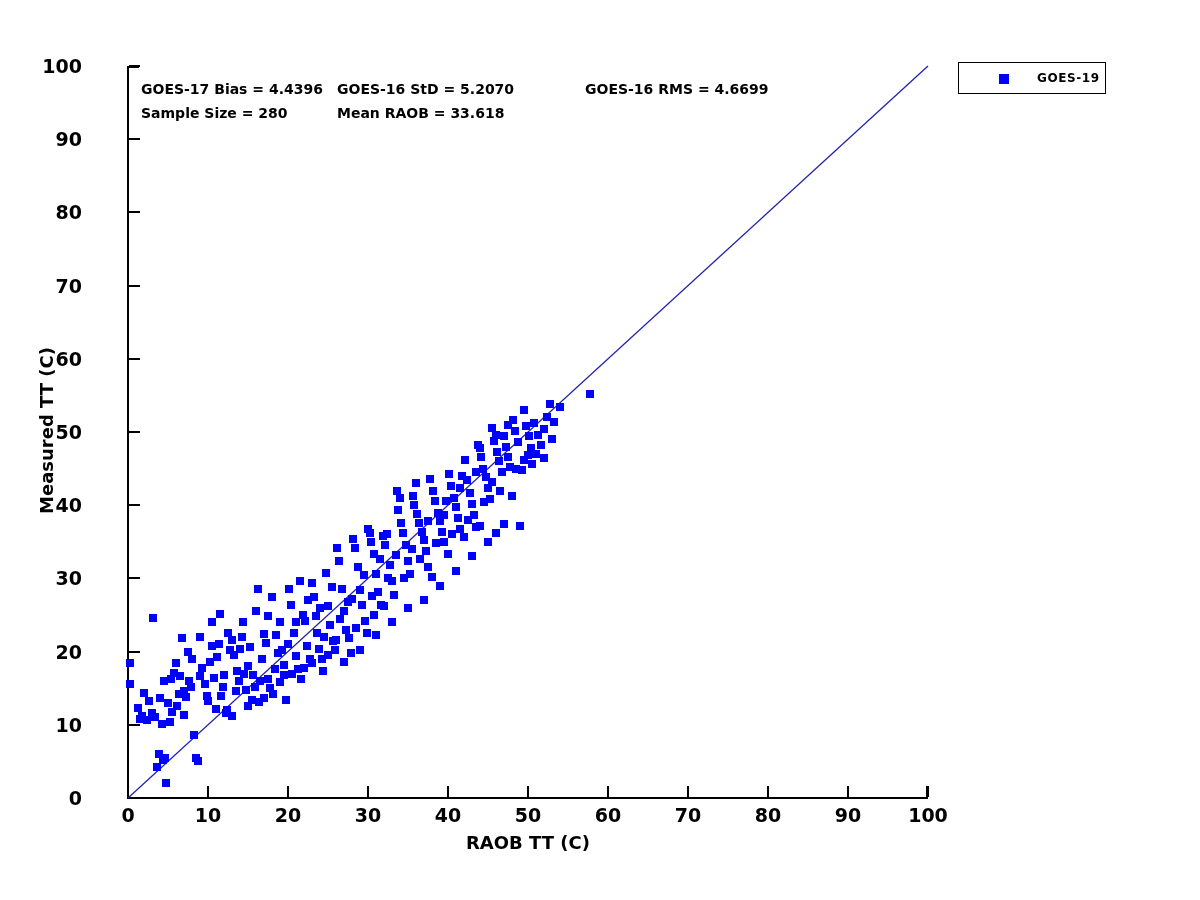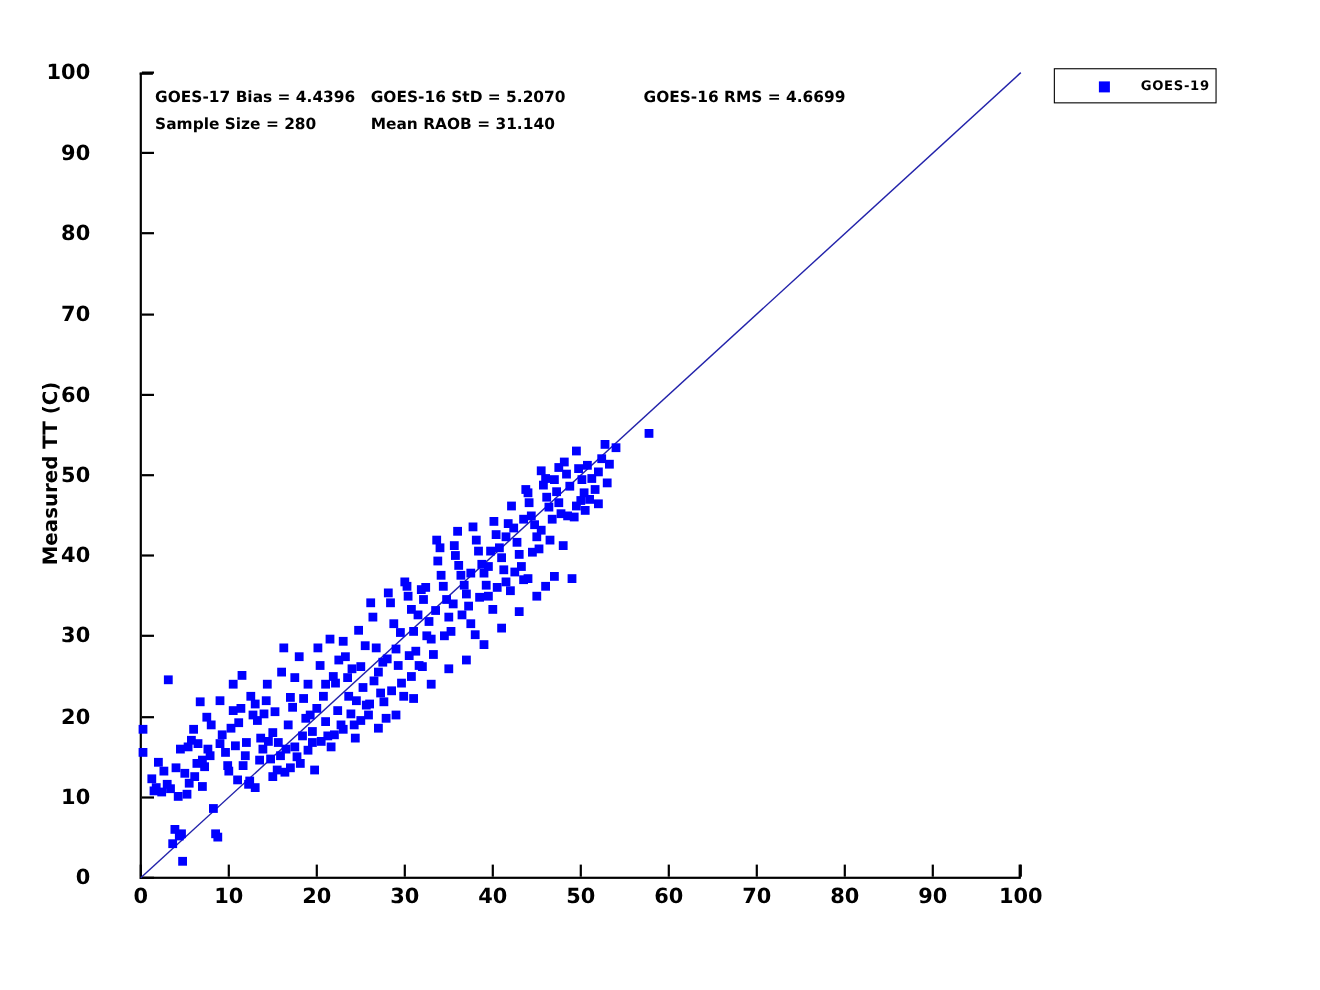--- a/index.html
+++ b/index.html
@@ -228,27 +228,28 @@
       <div class="xlabel-txt" style="left: 658px;">70</div>
       <div class="xtick" style="left: 767px;"></div>
       <div class="xlabel-txt" style="left: 738px;">80</div>
       <div class="xtick" style="left: 847px;"></div>
       <div class="xlabel-txt" style="left: 818px;">90</div>
       <div class="xtick" style="left: 927px;"></div>
       <div class="xlabel-txt" style="left: 898px;">100</div>
     </div>
 
   <div id="yaxis-title">Measured TT (C)</div>
+  <div id="xaxis-title">RAOB TT (C)</div>
 
   <div id="stats-container">
       <div class="stat" style="left: 141px; top: 81px;">GOES-17 Bias = 4.4396</div>
       <div class="stat" style="left: 337px; top: 81px;">GOES-16 StD = 5.2070</div>
       <div class="stat" style="left: 585px; top: 81px;">GOES-16 RMS = 4.6699</div>
       <div class="stat" style="left: 141px; top: 105px;">Sample Size = 280</div>
-      <div class="stat" style="left: 337px; top: 105px;">Mean RAOB = 31.140</div>
+      <div class="stat" style="left: 337px; top: 105px;">Mean RAOB = 33.618</div>
     </div>
 
   <div id="plot-area">
     <svg id="refline" viewBox="0 0 800 732" preserveAspectRatio="none">
       <line id="refline-seg" x1="0" y1="732" x2="800" y2="0" stroke="#2222aa" stroke-width="1.3"></line>
     </svg>
     <div id="markers">
         <div class="marker" style="left: -2.4px; top: 592.58px; background: rgb(0, 0, 255);"></div>
         <div class="marker" style="left: -1.6px; top: 613.808px; background: rgb(0, 0, 255);"></div>
         <div class="marker" style="left: 5.6px; top: 637.964px; background: rgb(0, 0, 255);"></div>

